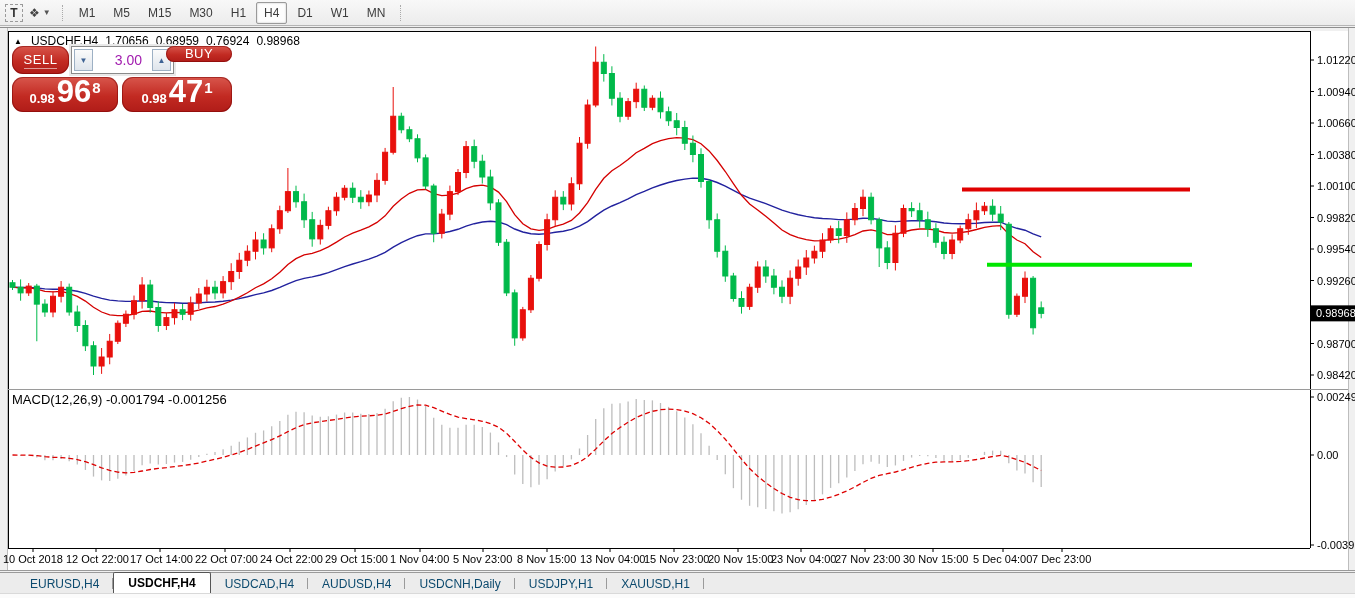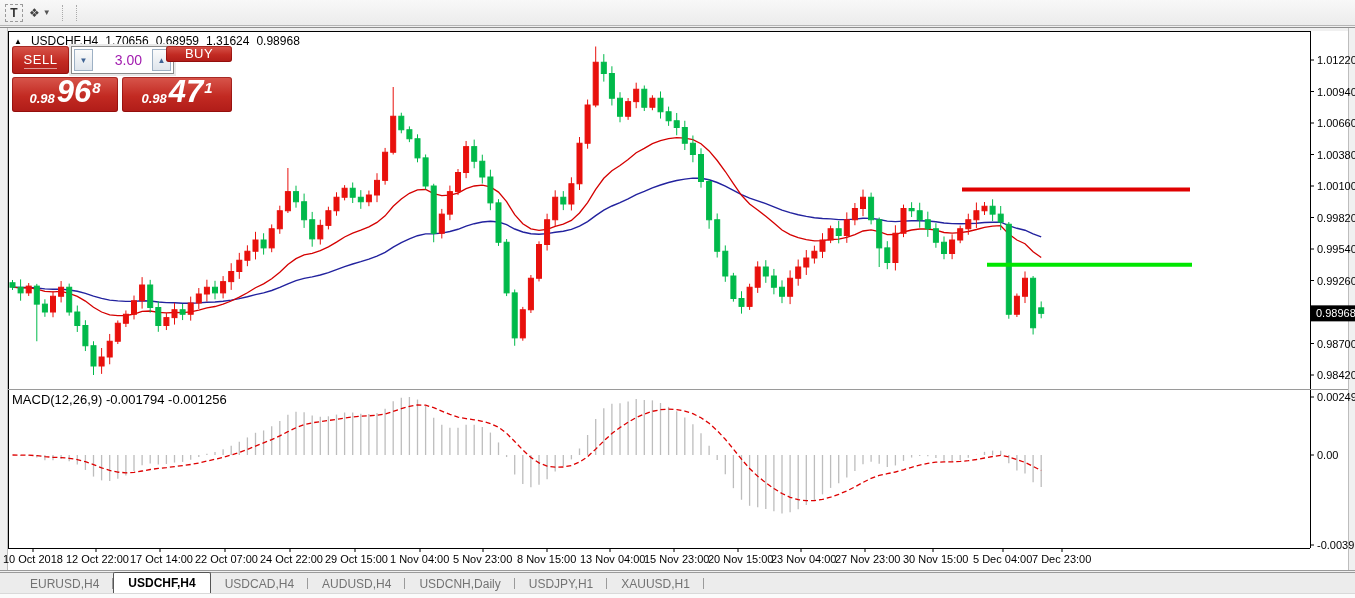--- a/index.html
+++ b/index.html
@@ -40,72 +40,83 @@
   }
   .sym-header .tri{font-size:8px;margin-right:2px;}
   .macd-label{
     position:absolute;left:12px;top:392px;font-size:13px;color:#000;white-space:nowrap;
   }
   
   .trade-panel{position:absolute;left:12px;top:46px;width:220px;height:66px;font-family:"Liberation Sans",sans-serif;}
   .tp-row1{position:absolute;left:0;top:0;width:220px;height:28px;}
   .redblock{
     background:linear-gradient(#d8564c,#c22a22 55%,#b01c18);
-    border-radius:3px;color:#fff;box-shadow:inset 0 0 0 1px rgba(120,0,0,.5);
+    border-radius:11px;color:#fff;box-shadow:inset 0 0 0 1px rgba(120,0,0,.5);
   }
   .sell-btn{position:absolute;left:0;top:0;width:57px;height:28px;display:flex;align-items:center;justify-content:center;}
   .buy-btn{position:absolute;right:0;top:0;width:66px;height:16px;display:flex;align-items:center;justify-content:center;}
   .sell-btn span,.buy-btn span{font-size:13px;letter-spacing:.5px;border-bottom:1px solid rgba(255,255,255,.55);padding-bottom:1px;}
   .vol-box{
     position:absolute;left:59px;top:0;width:101px;height:26px;background:#fff;
     border:1px solid #8a8a8a;box-shadow:0 0 0 2px #e9e9e9;display:flex;align-items:center;
   }
   .vol-btn{
     width:17px;height:20px;margin:0 2px;background:linear-gradient(#fbfbfb,#dfe5ec);
     border:1px solid #9db0c4;display:flex;align-items:center;justify-content:center;
     font-size:8px;color:#3f6394;
   }
   .vol-value{flex:1;text-align:right;font-size:14px;color:#a21caf;padding-right:8px;}
-  .tp-row2{position:absolute;left:0;top:31px;width:220px;height:35px;font-style:italic;}
+  .tp-row2{position:absolute;left:0;top:31px;width:220px;height:35px;}
   .bid-box{position:absolute;left:0;top:0;width:106px;height:35px;}
   .ask-box{position:absolute;right:0;top:0;width:110px;height:35px;}
   .price-line{
     position:absolute;left:0;top:0;width:100%;height:100%;
     display:flex;align-items:flex-end;justify-content:center;color:#fff;
   }
   .p-small{font-size:13px;font-weight:bold;margin:0 2px 6px 0;}
   .p-big{font-size:31px;font-weight:bold;line-height:31px;margin-bottom:5px;}
   .p-sup{font-size:15px;font-weight:bold;margin:2px 0 0 1px;align-self:flex-start;}
   
   .tabbar{
     position:absolute;left:0;top:572px;width:1355px;height:21px;
     background:#ececec;border-top:1px solid #9a9a9a;box-sizing:border-box;
     display:flex;align-items:flex-end;padding-left:16px;
   }
   .tab{
     height:19px;display:flex;align-items:center;padding:0 14px;
-    font-size:12px;color:#737373;position:relative;
+    font-size:12px;color:#0c4a6e;position:relative;
   }
   .tab .divider{position:absolute;right:0;top:4px;height:11px;border-right:1px solid #9a9a9a;}
   .tab.active{
     background:#fff;border:1px solid #555;border-bottom:none;height:20px;
     font-weight:bold;color:#000;z-index:2;border-radius:2px 2px 0 0;
   }
   .statusstrip{position:absolute;left:0;top:593px;width:1355px;height:5px;background:#fbfbfb;border-top:1px solid #d9d9d9;}
 </style>
 </head>
 <body>
 
 <div class="toolbar">
   <div class="tbtn dashed">T</div>
   <div class="tbtn">
     <span>❖</span>
     <span class="caret">▼</span>
   </div>
   <div class="tsep"></div>
+  <div id="tf-buttons" style="display:flex;">
+      <div class="tfbtn">M1</div>
+      <div class="tfbtn">M5</div>
+      <div class="tfbtn">M15</div>
+      <div class="tfbtn">M30</div>
+      <div class="tfbtn">H1</div>
+      <div class="tfbtn active">H4</div>
+      <div class="tfbtn">D1</div>
+      <div class="tfbtn">W1</div>
+      <div class="tfbtn">MN</div>
+    </div>
   <div class="tsep"></div>
 </div>
 
 <svg id="chart-svg" width="1355" height="598">
     <rect x="8" y="31" width="1340" height="517" fill="#ffffff"></rect>
     <rect x="8" y="548" width="1340" height="22" fill="#ffffff"></rect>
     <line x1="0" y1="27.5" x2="1355" y2="27.5" stroke="#8e8e8e"></line>
     <line x1="7.5" y1="28" x2="7.5" y2="570" stroke="#bdbdbd"></line>
     <line x1="1348.5" y1="28" x2="1348.5" y2="570" stroke="#bdbdbd"></line>
     <rect x="8" y="31" width="1302" height="357" fill="#ffffff"></rect>
@@ -577,21 +588,21 @@
       <line x1="1062" y1="548" x2="1062" y2="552" stroke="#000"></line>
       <text x="1032" y="563">7 Dec 23:00</text>
     </g>
   </svg>
 
 <div class="sym-header">
   <span class="tri">▲</span>
   <span>USDCHF,H4</span>
   <span>1.70656</span>
   <span>0.68959</span>
-  <span>1.31624</span>
+  <span>0.76924</span>
   <span>0.98968</span>
 </div>
 
 <div class="macd-label">MACD(12,26,9) -0.001794 -0.001256</div>
 
 <div class="trade-panel">
   <div class="tp-row1">
     <div class="redblock sell-btn">
       <span>SELL</span>
     </div>

